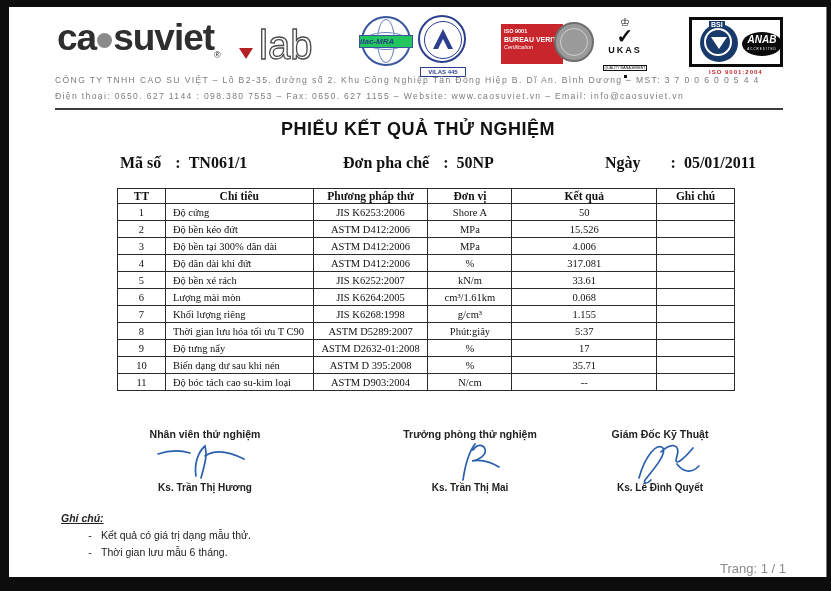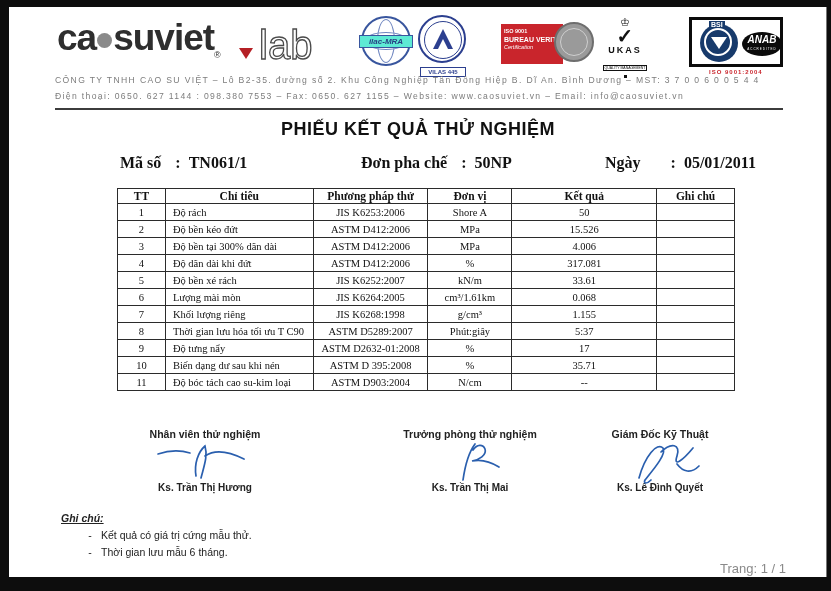--- a/index.html
+++ b/index.html
@@ -21,23 +21,23 @@
   .lab-logo { position:absolute; left:230px; top:14px; width:95px; height:46px; }
   .lab-logo .tri { position:absolute; left:0; bottom:8px; width:0; height:0;
     border-left:7px solid transparent; border-right:7px solid transparent;
     border-top:11px solid #b52025; }
 
   .badge { position:absolute; }
   .ilac { left:352px; top:9px; width:50px; height:50px; border:2px solid #39569e; border-radius:50%; }
   .ilac .mer1,.ilac .mer2 { position:absolute; border:1px solid #6f86c0; border-radius:50%; }
   .ilac .mer1 { left:14px; top:1px; width:18px; height:44px; }
   .ilac .mer2 { left:1px; top:14px; width:44px; height:18px; }
-  .ilac .band { position:absolute; left:-4px; top:17px; width:54px; height:13px; background:#5eead4;
+  .ilac .band { position:absolute; left:-4px; top:17px; width:54px; height:13px; background:#22c55e;
     border:1px solid #39569e; font-weight:bold; font-style:italic; font-size:8px; color:#274084;
-    text-align:center; line-height:11px; }
+    line-height:11px; }
   .vilas { left:408px; top:8px; width:52px; height:62px; text-align:center; }
   .vilas .ring { position:absolute; left:1px; top:0; width:48px; height:48px; border:2px solid #2c3f8f;
     border-radius:50%; }
   .vilas .ring2 { position:absolute; left:7px; top:6px; width:38px; height:38px; border:1px solid #2c3f8f;
     border-radius:50%; }
   .vilas .peak { position:absolute; left:16px; top:14px; width:0; height:0;
     border-left:10px solid transparent; border-right:10px solid transparent;
     border-bottom:20px solid #2c3f8f; }
   .vilas .peak-in { position:absolute; left:21px; top:24px; width:0; height:0;
     border-left:5px solid transparent; border-right:5px solid transparent; border-bottom:10px solid #fff; }
@@ -77,21 +77,21 @@
   .contact { position:absolute; left:46px; top:66px; width:740px; color:#7c7c7c;
     font-size:8.6px; letter-spacing:1.35px; line-height:15.5px; white-space:nowrap; }
   .rule { position:absolute; left:46px; top:101px; width:728px; height:0; border-top:2px solid #3c3c3c; }
 
   
   .title { position:absolute; left:0; top:112px; width:818px; text-align:center;
     font-size:18px; font-weight:bold; color:#111; letter-spacing:0.5px; }
   .meta { position:absolute; top:147px; left:0; width:818px; height:20px;
     font-family:"Liberation Serif", serif; font-weight:bold; font-size:16px; color:#111; }
   .meta .m1 { position:absolute; left:111px; }
-  .meta .m2 { position:absolute; left:352px; }
+  .meta .m2 { position:absolute; left:334px; }
   .meta .m3 { position:absolute; left:596px; }
   .meta .sep { display:inline-block; margin:0 8px 0 14px; }
   .meta .m3 .sep { margin:0 8px 0 30px; }
 
   
   table.results { position:absolute; left:108px; top:181px; width:618px;
     border-collapse:collapse; font-family:"Liberation Serif", serif; color:#111; }
   table.results th, table.results td { border:1px solid #2b2b2b; text-align:center; }
   table.results th { height:15px; font-size:11.5px; font-weight:bold; }
   table.results td { height:17px; font-size:10.5px; padding:0 2px; }
@@ -201,21 +201,21 @@
         <th>Chỉ tiêu</th>
         <th>Phương pháp thử</th>
         <th>Đơn vị</th>
         <th>Kết quả</th>
         <th>Ghi chú</th>
       </tr>
     </thead>
     <tbody>
     <tr>
       <td class="c-tt">1</td>
-      <td class="c-name">Độ rách</td>
+      <td class="c-name">Độ cứng</td>
       <td class="c-method">JIS K6253:2006</td>
       <td class="c-unit">Shore A</td>
       <td class="c-result">50</td>
       <td class="c-note"></td>
     </tr>
 
     <tr>
       <td class="c-tt">2</td>
       <td class="c-name">Độ bền kéo đứt</td>
       <td class="c-method">ASTM D412:2006</td>
@@ -324,18 +324,18 @@
   <div class="sig sig3">
     <div class="role">Giám Đốc Kỹ Thuật</div>
     <svg width="110" height="52" viewBox="0 0 110 52">
       <path d="M34 38 C 40 16, 52 2, 58 8 C 62 14, 48 30, 40 40 C 38 44, 42 44, 46 40 M56 12 C 66 2, 76 4, 72 16 C 68 28, 78 20, 88 8 M72 24 C 78 32, 86 34, 94 26" fill="none" stroke="#2a5fae" stroke-width="1.7" stroke-linecap="round"></path>
     </svg>
     <div class="name">Ks. Lê Đình Quyết</div>
   </div>
 
   <div class="notes">
     <div class="nh">Ghi chú:</div>
-    <div class="item"><span class="dash">-</span><span>Kết quả có giá trị cứng mẫu thử.</span></div>
+    <div class="item"><span class="dash">-</span><span>Kết quả có giá trị dạng mẫu thử.</span></div>
     <div class="item"><span class="dash">-</span><span>Thời gian lưu mẫu 6 tháng.</span></div>
   </div>
 
   <div class="pagenum">Trang: 1 / 1</div>
 </div>
 
 </body></html>

